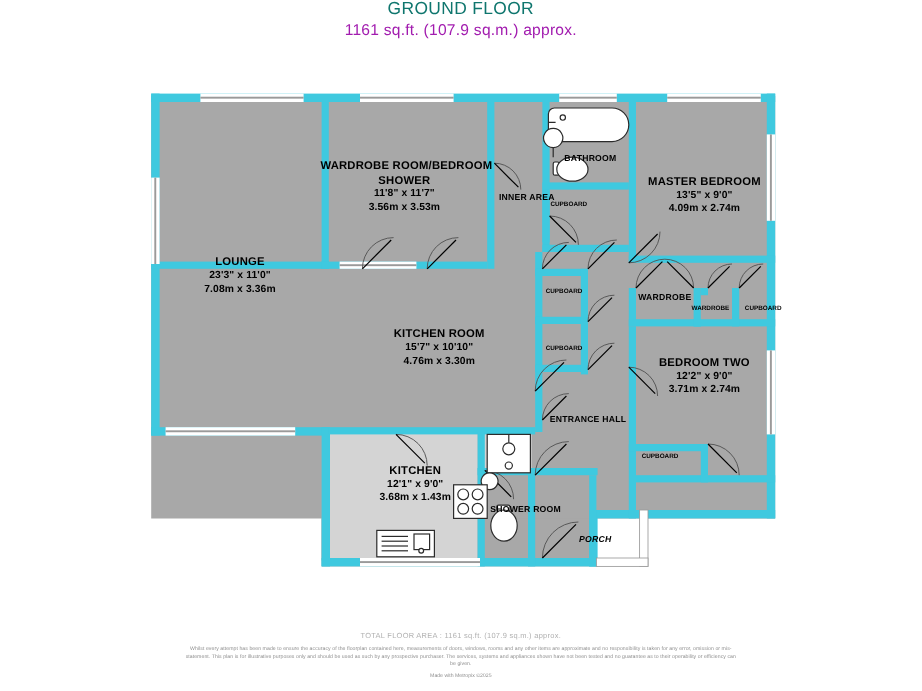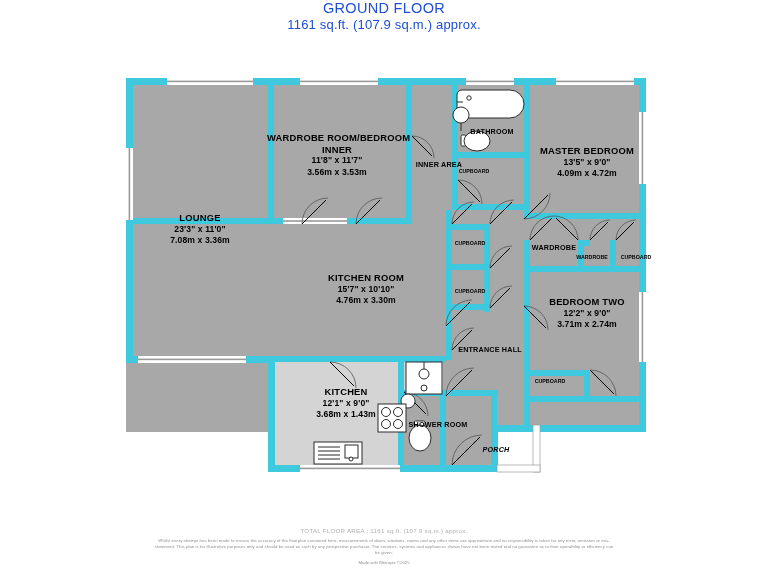--- a/index.html
+++ b/index.html
@@ -6,22 +6,22 @@
     margin: 0; padding: 0;
     width: 768px; height: 576px;
     background: #ffffff;
     font-family: "Liberation Sans", sans-serif;
     overflow: hidden;
   }
   #page { position: relative; width: 768px; height: 576px; background:#fff; }
 
   
   .hdr { position:absolute; left:0; top:0; width:768px; text-align:center; }
-  .hdr-title { font-size:14.5px; color:#1d4ed8; letter-spacing:.3px; line-height:17px; }
-  .hdr-sub   { font-size:13px;   color:#1d4ed8; letter-spacing:.2px; line-height:16px; }
+  .hdr-title { font-size:14.5px; color:#0f766e; letter-spacing:.3px; line-height:17px; }
+  .hdr-sub   { font-size:13px;   color:#a21caf; letter-spacing:.2px; line-height:16px; }
 
   
   #plan { position:absolute; left:0; top:40px; width:768px; height:480px; }
   #plan svg { position:absolute; left:0; top:0; }
 
   
   .wm { position:absolute; pointer-events:none; color:#b9b9b9; opacity:.55;
         font-family:"Liberation Serif", serif; }
   .wm-p { left:330px; top:205px; font-size:118px; line-height:118px; }
   .wm-name { left:190px; top:300px; font-size:52px; letter-spacing:22px; }
@@ -305,41 +305,41 @@
     </svg>
 
     <div class="lbl big" style="left:140px; top:172px; width:120px;">
       <div class="nm">LOUNGE</div>
       <div class="dim">23'3"  x 11'0"</div>
       <div class="dim">7.08m  x 3.36m</div>
     </div>
 
     <div class="lbl big" style="left:267px; top:92px; width:140px;">
       <div class="nm">WARDROBE ROOM/BEDROOM</div>
-      <div class="nm">INNER</div>
+      <div class="nm">SHOWER</div>
       <div class="dim">11'8"  x 11'7"</div>
       <div class="dim">3.56m  x 3.53m</div>
     </div>
 
     <div class="lbl big" style="left:301px; top:232px; width:130px;">
       <div class="nm">KITCHEN ROOM</div>
       <div class="dim">15'7"  x 10'10"</div>
       <div class="dim">4.76m  x 3.30m</div>
     </div>
 
     <div class="lbl big" style="left:286px; top:346px; width:120px;">
       <div class="nm">KITCHEN</div>
       <div class="dim">12'1"  x 9'0"</div>
       <div class="dim">3.68m  x 1.43m</div>
     </div>
 
     <div class="lbl big" style="left:523px; top:105px; width:128px;">
       <div class="nm">MASTER BEDROOM</div>
       <div class="dim">13'5"  x 9'0"</div>
-      <div class="dim">4.09m  x 4.72m</div>
+      <div class="dim">4.09m  x 2.74m</div>
     </div>
 
     <div class="lbl big" style="left:523px; top:256px; width:128px;">
       <div class="nm">BEDROOM TWO</div>
       <div class="dim">12'2"  x 9'0"</div>
       <div class="dim">3.71m  x 2.74m</div>
     </div>
 
     <div class="lbl sm" style="left:457px; top:70px; width:70px;">
       <div class="nm">BATHROOM</div>

